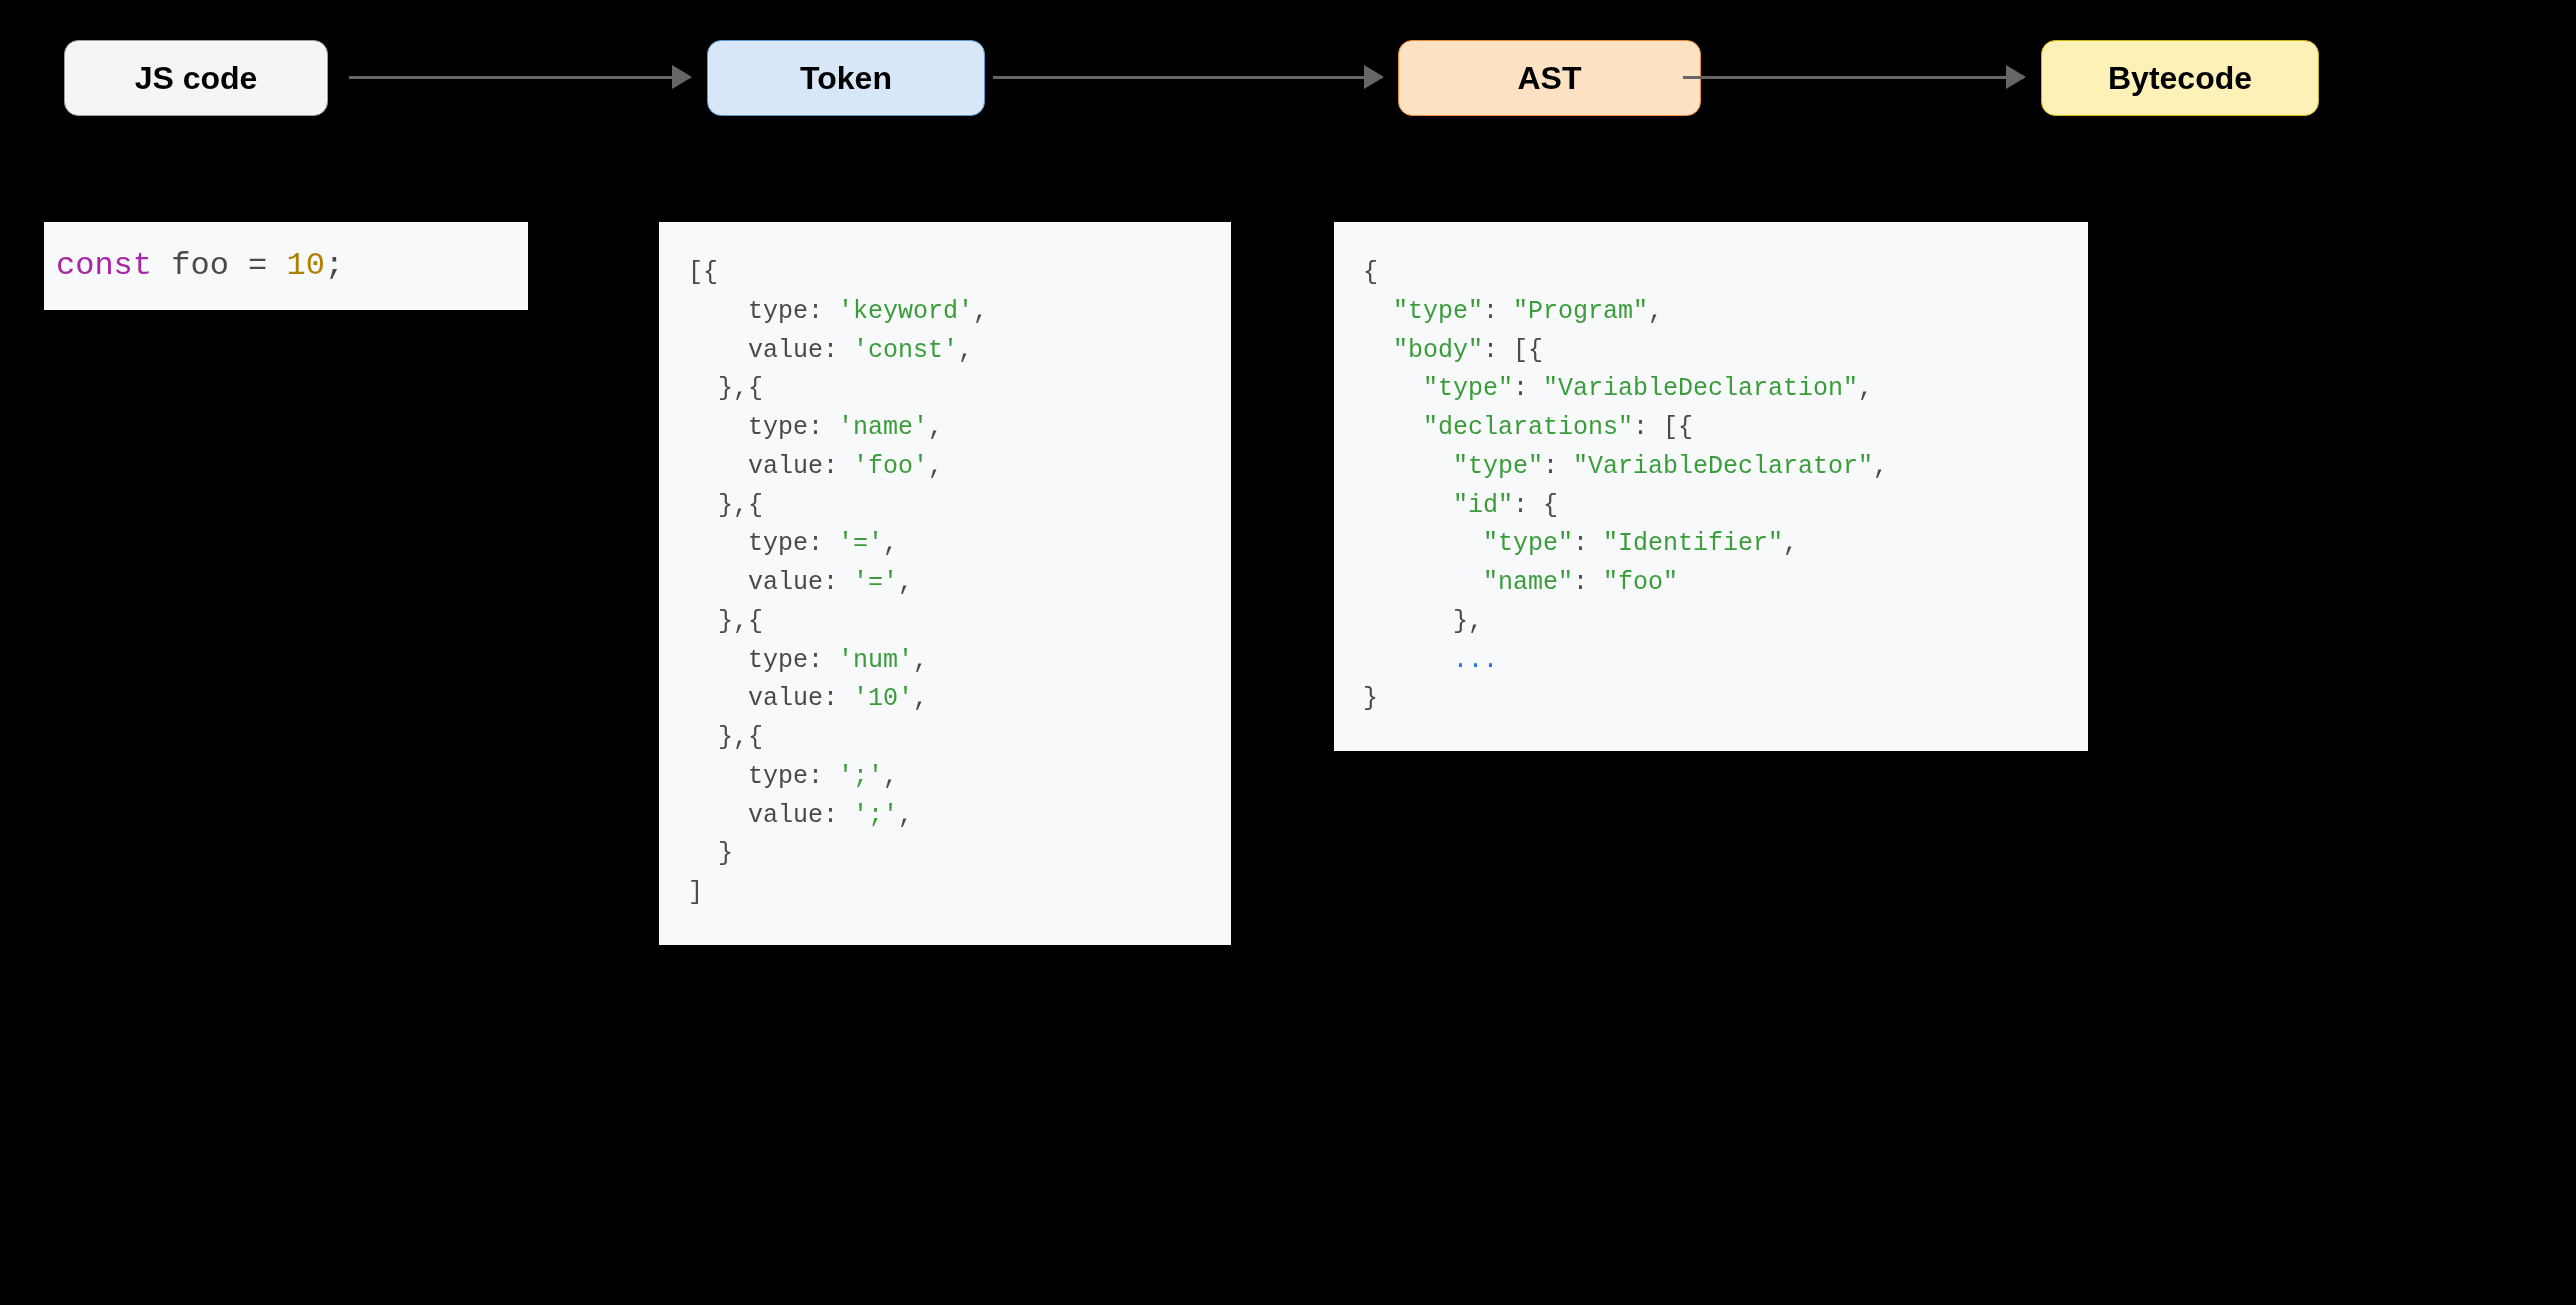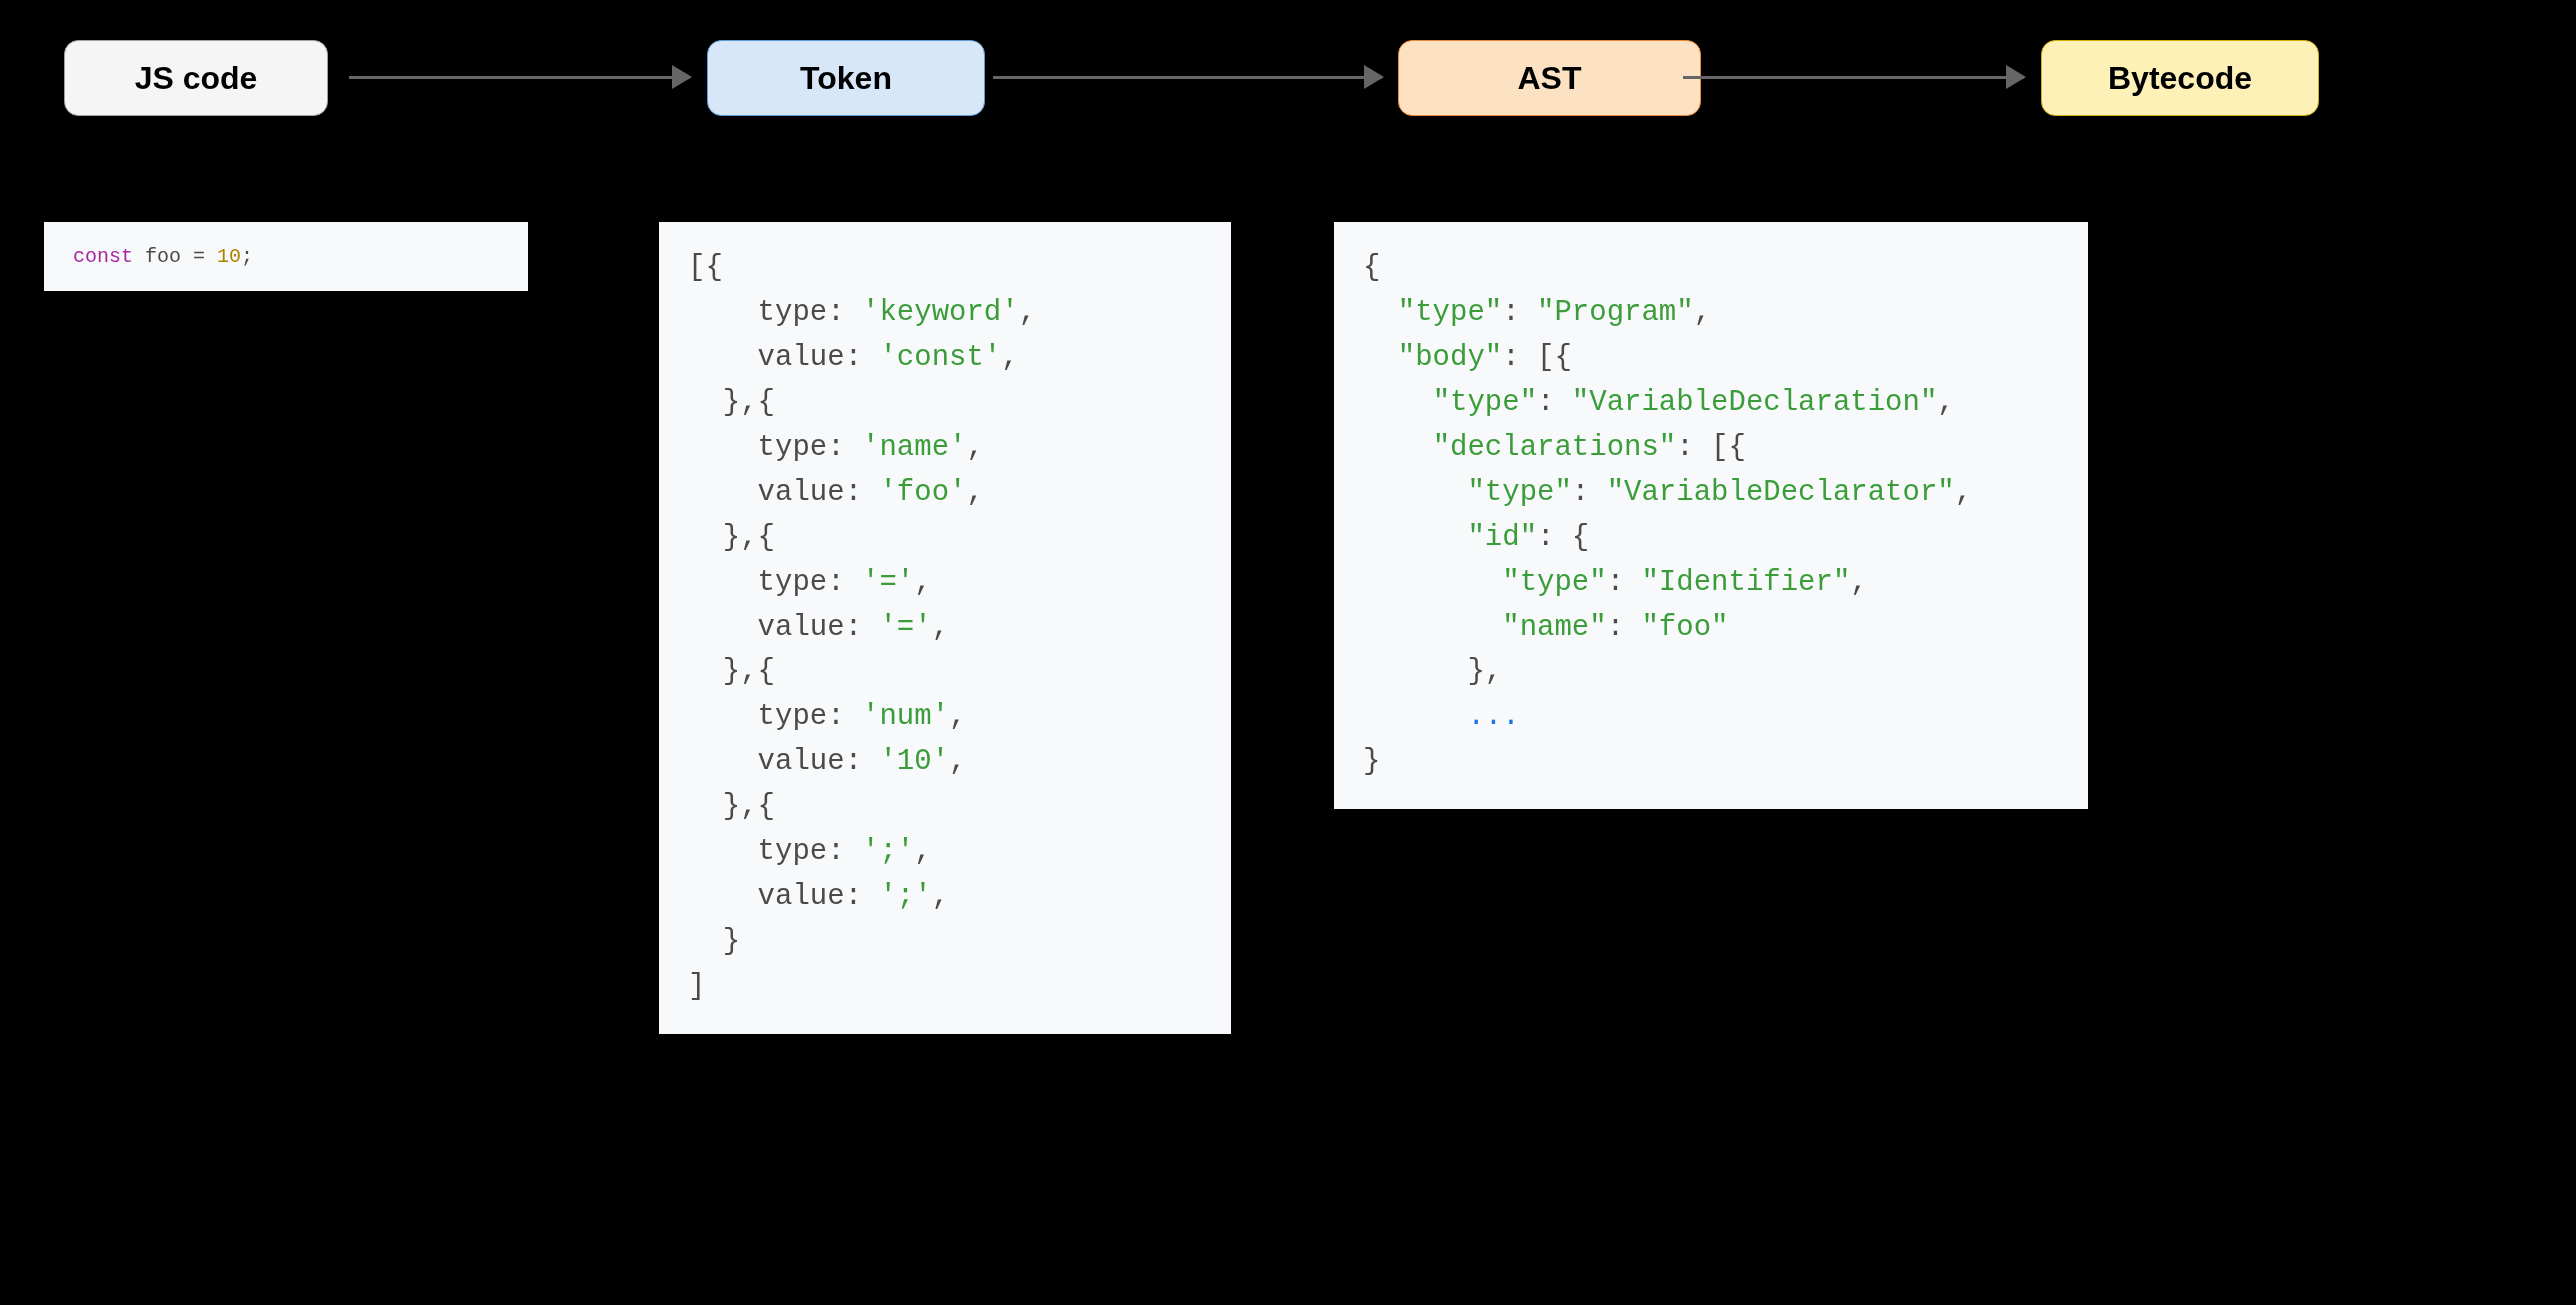--- a/index.html
+++ b/index.html
@@ -51,26 +51,26 @@
   }
   .arrow1 { left: 349px;  width: 341px; }
   .arrow2 { left: 993px; width: 389px; }
   .arrow3 { left: 1683px; width: 341px; }
 
   .code-panel {
     position: absolute;
     background: #f8f9fa;
     color: #333;
     font-family: "SFMono-Regular", Consolas, "Liberation Mono", Menlo, monospace;
-    font-size: 29px;
+    font-size: 25px;
     line-height: 1.55;
-    padding: 24px 29px;
+    padding: 32px 29px;
     white-space: pre;
   }
-  .panel-js    { left: 44px;  top: 222px; width: 484px; font-size: 20px; padding: 19px 29px; }
+  .panel-js    { left: 44px;  top: 222px; width: 484px; font-size: 32px; padding: 19px 12px; }
   .panel-token { left: 659px; top: 222px; width: 572px; }
   .panel-ast   { left: 1334px; top: 222px; width: 754px; }
 
   .tok-kw     { color: #a626a4; }
   .tok-name   { color: #4a4a4a; }
   .tok-op     { color: #4a4a4a; }
   .tok-num    { color: #b08000; }
   .tok-punct  { color: #4a4a4a; }
   .c-punct    { color: #4a4a4a; }
   .c-key      { color: #4a4a4a; }

